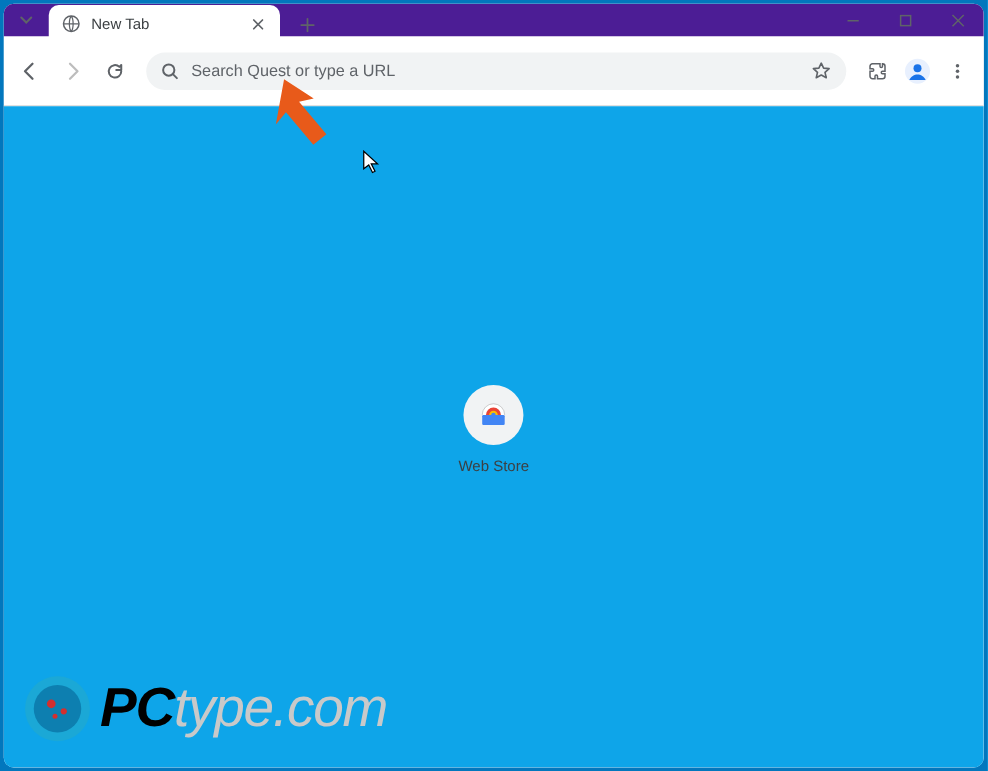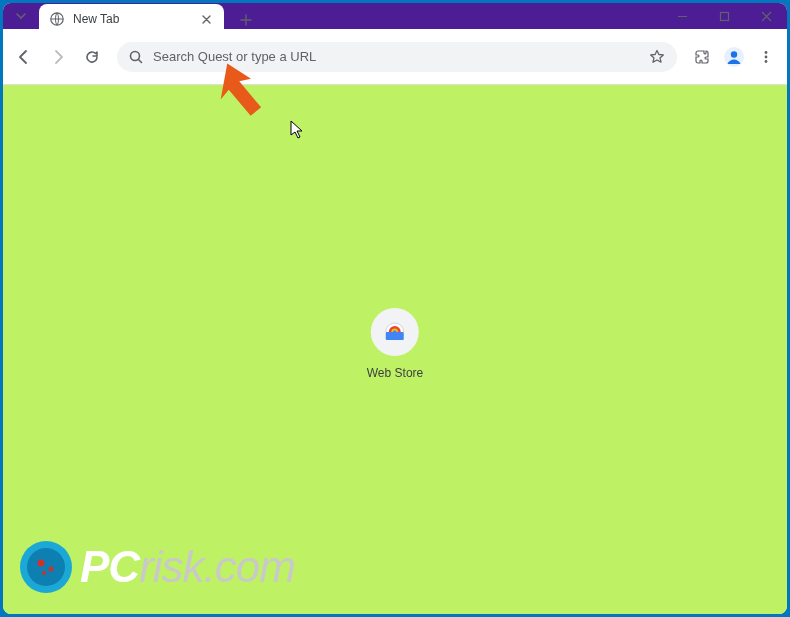--- a/index.html
+++ b/index.html
@@ -151,21 +151,21 @@
       height: 26px;
       border-radius: 50%;
       display: flex;
       align-items: center;
       justify-content: center;
       background: transparent;
       cursor: pointer;
     }
     .content {
       flex: 1;
-      background: #bef264;
+      background: #0ea5e9;
       position: relative;
     }
     .shortcut {
       position: absolute;
       left: 50%;
       top: 223px;
       transform: translateX(-50%);
       display: flex;
       flex-direction: column;
       align-items: center;
@@ -213,21 +213,21 @@
       height: 56px;
     }
     .watermark-text {
       font-family: Arial, sans-serif;
       font-size: 44px;
       font-style: italic;
       font-weight: 600;
       color: #c9c9c9;
       letter-spacing: -1px;
     }
-    .watermark-text .pc { color: #ffffff; }
+    .watermark-text .pc { color: #000000; }
     .watermark-text .suffix { color: #c9c9c9; font-weight: 500; }
   </style>
 </head>
 <body>
 
 <div class="browser-window">
 
   <div class="titlebar">
     <div class="tabs-dropdown">
       <svg width="12" height="12" viewBox="0 0 12 12">
@@ -344,15 +344,15 @@
 
 <div class="watermark">
   <svg class="watermark-logo" width="56" height="56" viewBox="0 0 56 56">
     <circle cx="28" cy="28" r="26" fill="#1ba8d6"></circle>
     <circle cx="28" cy="28" r="19" fill="#0d7fb0"></circle>
     <circle cx="23" cy="24" r="3.5" fill="#d32f2f"></circle>
     <circle cx="33" cy="30" r="2.5" fill="#d32f2f"></circle>
     <circle cx="26" cy="34" r="2" fill="#d32f2f"></circle>
   </svg>
   <span class="watermark-text">
-    <span class="pc">PC</span><span class="suffix">risk.com</span>
+    <span class="pc">PC</span><span class="suffix">type.com</span>
   </span>
 </div>
 
 </body></html>

